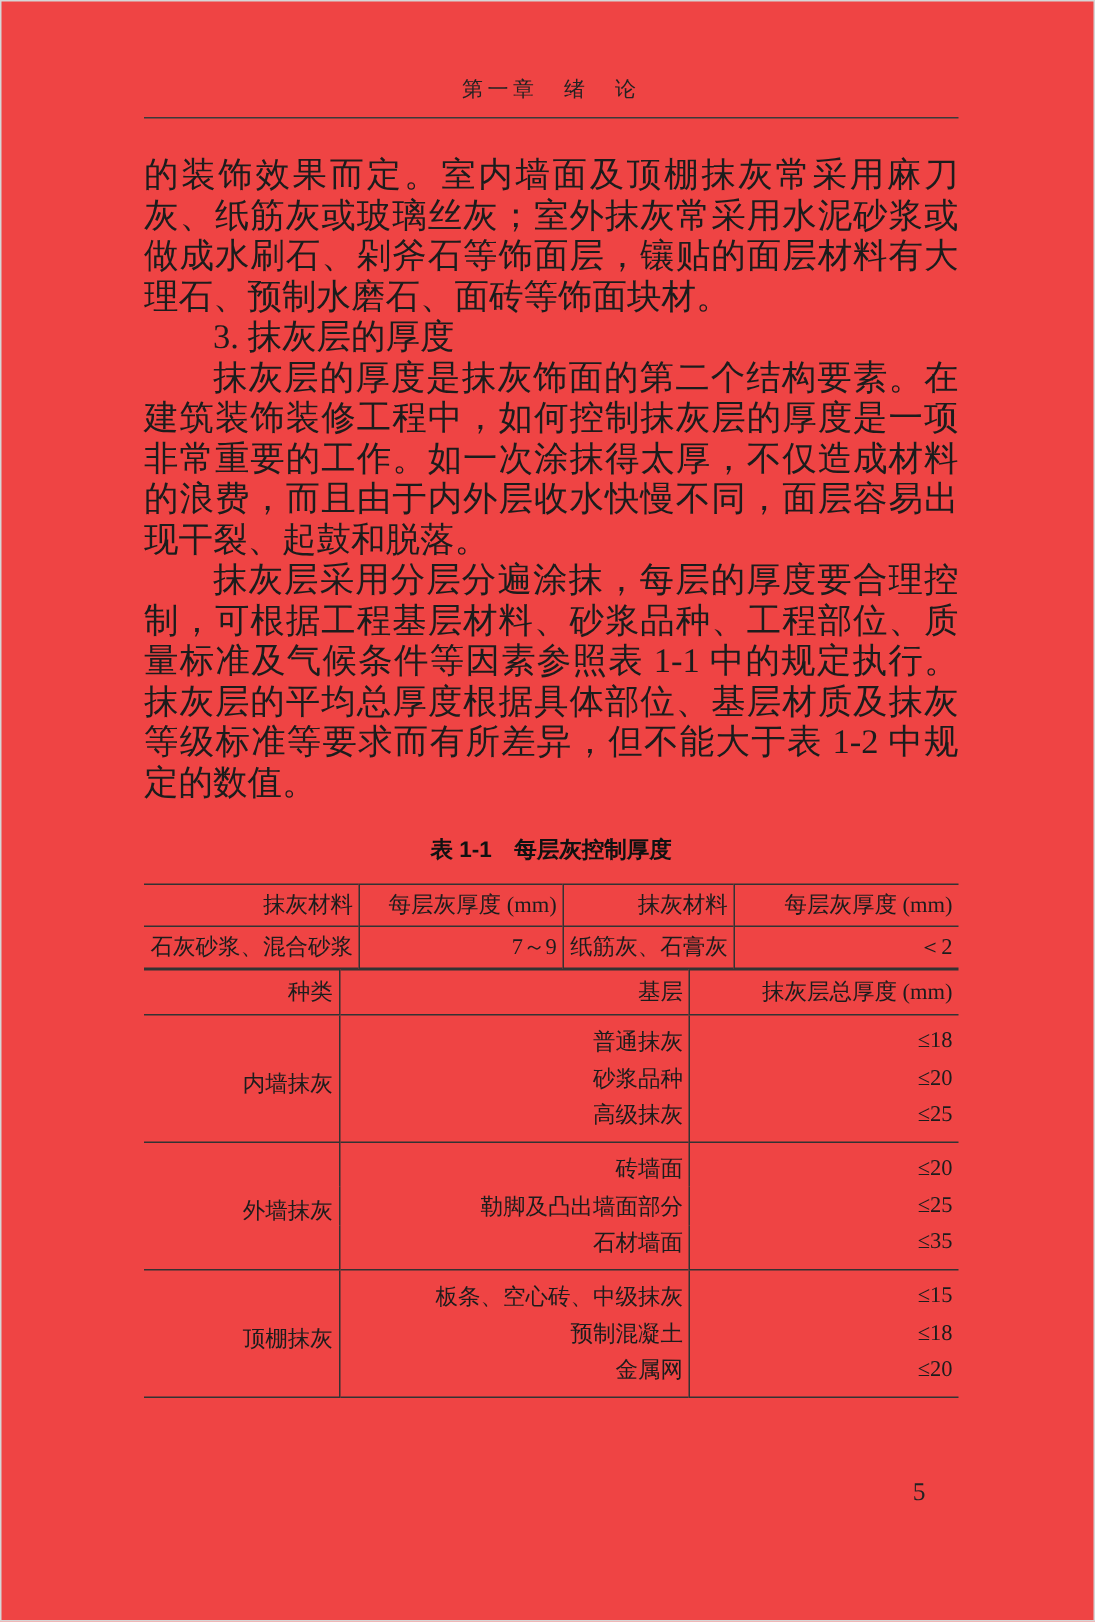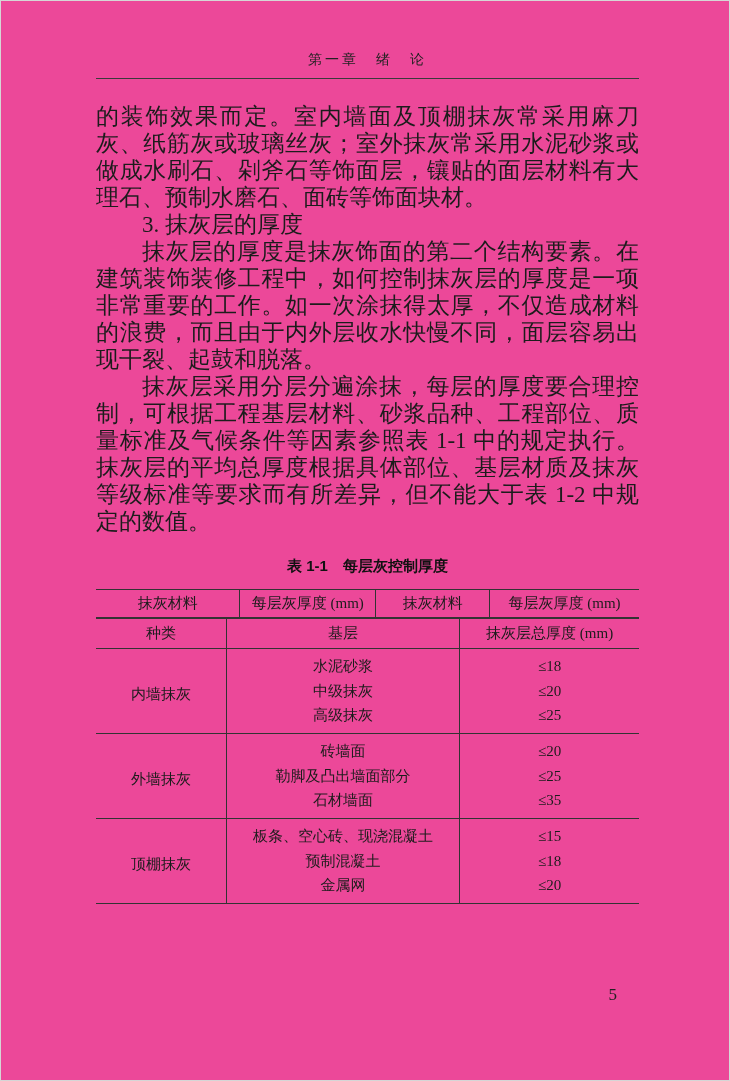--- a/index.html
+++ b/index.html
@@ -9,21 +9,21 @@
     font-family:"Liberation Serif","DejaVu Serif",serif;
     color:#1c1c1c;
     position:relative;
     overflow:hidden;
   }
   .page {
     width:730px; height:1081px;
     border:1px solid #d6d6d6;
     padding:50px 90px 0 95px;
     position:relative;
-    background:#ec4899;
+    background:#ef4444;
   }
   
   .chapter-header {
     text-align:center;
     font-size:14px;
     letter-spacing:3px;
     color:#222;
     padding-bottom:9px;
   }
   .header-rule {
@@ -53,21 +53,21 @@
   
   table {
     width:100%;
     border-collapse:collapse;
     font-size:15px;
     color:#1c1c1c;
     table-layout:fixed;
   }
   th, td {
     font-weight:normal;
-    text-align:center;
+    text-align:right;
     vertical-align:middle;
     padding:4px 4px;
   }
   
   .t1 { border-top:1.5px solid #333; border-bottom:1.5px solid #333; }
   .t1 tr { border-bottom:1px solid #333; }
   .t1 th, .t1 td { border-left:1px solid #333; height:28px; }
   .t1 th:first-child, .t1 td:first-child { border-left:none; }
   
   .t2 { border-top:1.5px solid #333; border-bottom:1.5px solid #333; }
@@ -115,45 +115,51 @@
     </colgroup>
     <thead>
       <tr>
         <th>抹灰材料</th>
         <th>每层灰厚度 (mm)</th>
         <th>抹灰材料</th>
         <th>每层灰厚度 (mm)</th>
       </tr>
     </thead>
     <tbody>
+      <tr>
+        <td>石灰砂浆、混合砂浆</td>
+        <td>7～9</td>
+        <td>纸筋灰、石膏灰</td>
+        <td>＜2</td>
+      </tr>
     </tbody>
   </table>
 
 
   <table class="t2">
     <colgroup>
       <col style="width:24%">
         <col style="width:43%">
         <col style="width:33%">
     </colgroup>
     <thead>
       <tr>
         <th class="c1">种类</th>
         <th>基层</th>
         <th>抹灰层总厚度 (mm)</th>
       </tr>
     </thead>
     <tbody>
       <tr>
         <td class="c1" rowspan="3">内墙抹灰</td>
-        <td>水泥砂浆</td>
+        <td>普通抹灰</td>
         <td>≤18</td>
       </tr>
       <tr>
-        <td>中级抹灰</td>
+        <td>砂浆品种</td>
         <td>≤20</td>
       </tr>
       <tr>
         <td>高级抹灰</td>
         <td>≤25</td>
       </tr>
     </tbody>
     <tbody>
       <tr>
         <td class="c1" rowspan="3">外墙抹灰</td>
@@ -165,21 +171,21 @@
         <td>≤25</td>
       </tr>
       <tr>
         <td>石材墙面</td>
         <td>≤35</td>
       </tr>
     </tbody>
     <tbody>
       <tr>
         <td class="c1" rowspan="3">顶棚抹灰</td>
-        <td>板条、空心砖、现浇混凝土</td>
+        <td>板条、空心砖、中级抹灰</td>
         <td>≤15</td>
       </tr>
       <tr>
         <td>预制混凝土</td>
         <td>≤18</td>
       </tr>
       <tr>
         <td>金属网</td>
         <td>≤20</td>
       </tr>

